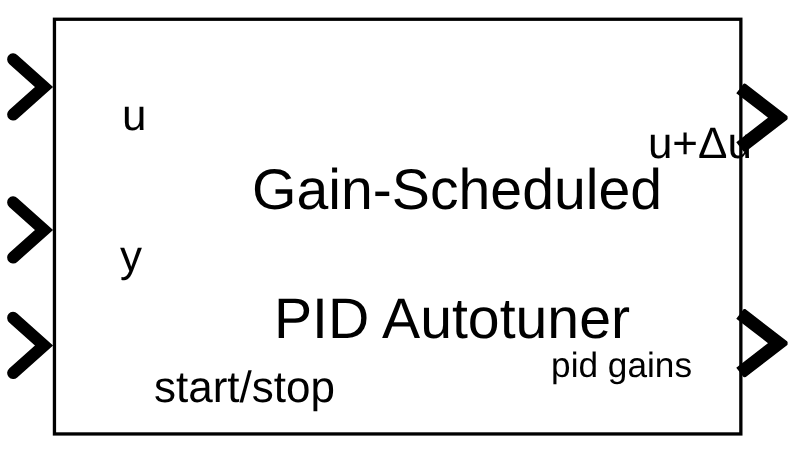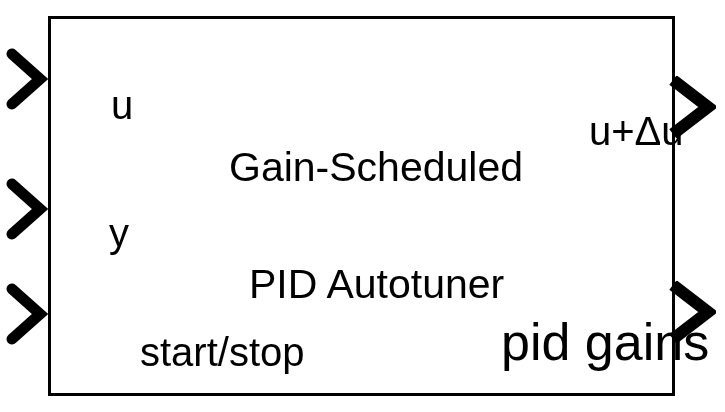--- a/index.html
+++ b/index.html
@@ -59,25 +59,25 @@
     color: #000000;
   }
 
   .port-label { font-size: 40px; }
 
   .lbl-u          { left: 60px;  top: 66px;  }
   .lbl-y          { left: 58px;  top: 194px; }
   .lbl-startstop  { left: 56px;  top: 313px; margin-left: 33px; }
 
   .lbl-udu        { left: 538px; top: 92px;  font-size: 40px; }
-  .lbl-pidgains   { left: 450px; top: 297px; font-size: 52px; }
+  .lbl-pidgains   { left: 450px; top: 297px; font-size: 32px; }
 
   
   .block-name-line {
-    font-size: 41px;
+    font-size: 52px;
     white-space: pre;
   }
   .name-line-1 { left: 178px; top: 128px; }
   .name-line-2 { left: 198px; top: 245px; }
 </style>
 </head>
 <body>
 
 <div id="canvas">
 

